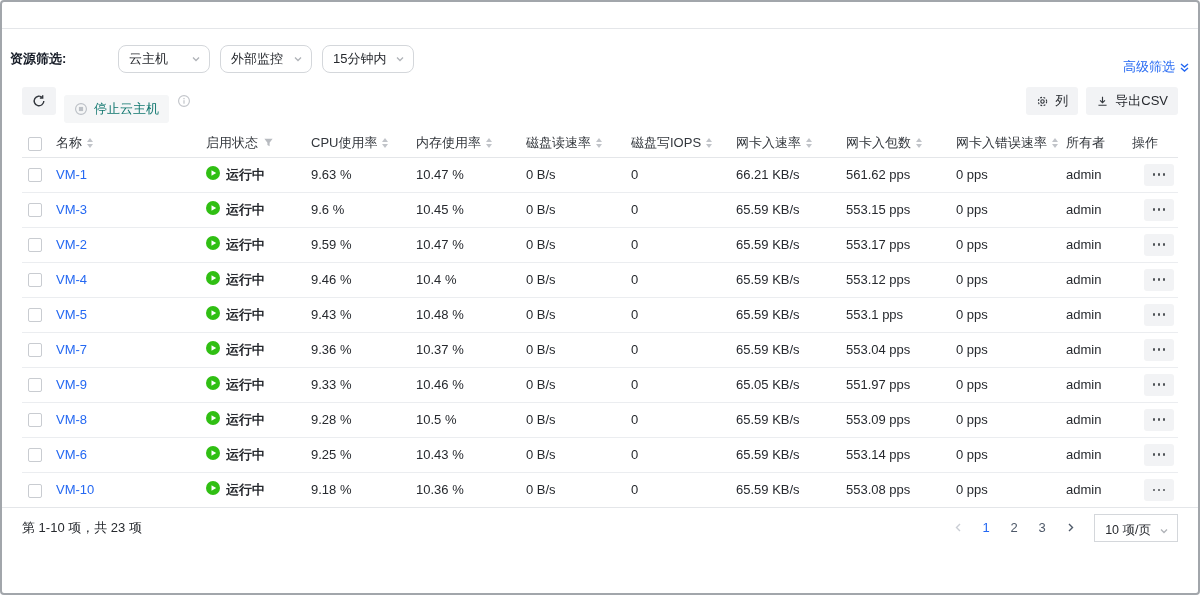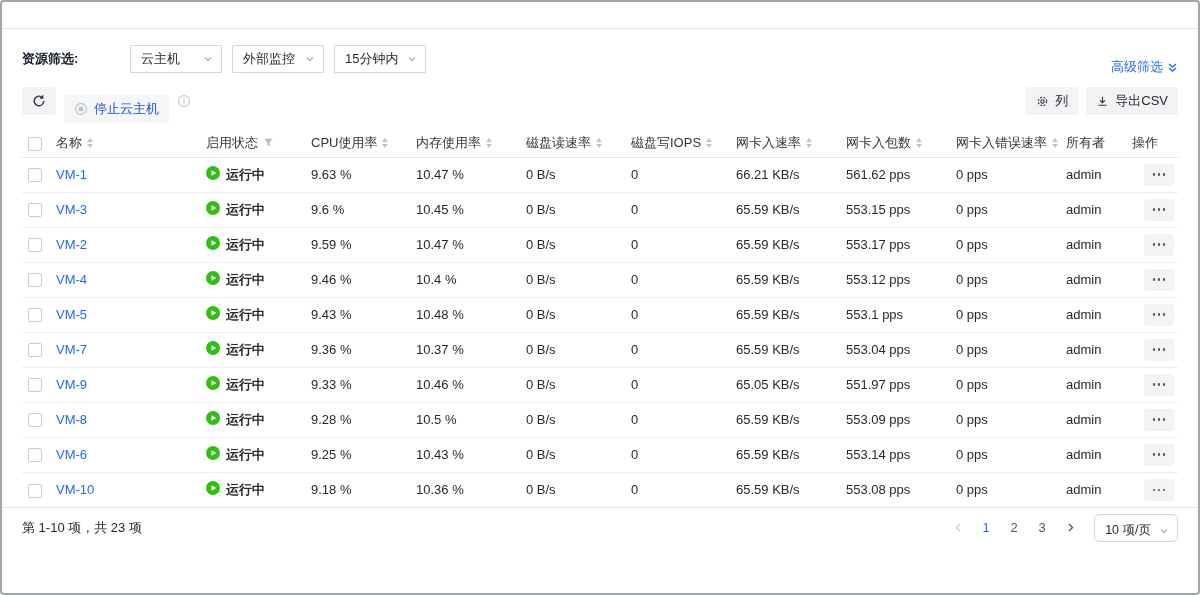--- a/index.html
+++ b/index.html
@@ -8,30 +8,30 @@
   .app{width:1200px;height:595px;border:2px solid #a2a6ab;border-radius:4px;background:#fff;overflow:hidden;color:#26292e;}
 
   
   .page-header{padding:14px 20px 12px;}
   .page-title{font-size:20px;font-weight:bold;color:#151b26;line-height:26px;}
   .page-desc{margin-top:5px;font-size:12px;color:#84868c;line-height:15px;}
   .learn-more{color:var(--accent);text-decoration:none;cursor:pointer;}
   .hr{border-top:1px solid #e4e6e9;}
 
   
-  .filter-row{display:flex;align-items:center;padding:0 20px;margin-top:16px;height:28px;}
+  .filter-row{display:flex;align-items:center;padding:0 8px;margin-top:16px;height:28px;}
   .filter-label{font-size:13px;font-weight:bold;color:#151b26;width:108px;}
-  .select{display:inline-flex;align-items:center;justify-content:space-between;width:92px;height:28px;border:1px solid #d4d7db;border-radius:1px;background:#fff;padding:0 8px 0 10px;font-size:13px;color:#26292e;cursor:pointer;margin-right:10px;}
+  .select{display:inline-flex;align-items:center;justify-content:space-between;width:92px;height:28px;border:1px solid #d4d7db;border-radius:8px;background:#fff;padding:0 8px 0 10px;font-size:13px;color:#26292e;cursor:pointer;margin-right:10px;}
   .adv-link{margin-left:auto;display:inline-flex;align-items:center;gap:4px;color:var(--accent);font-size:13px;cursor:pointer;text-decoration:none;margin-top:16px;}
 
   
   .toolbar{display:flex;align-items:center;padding:0 20px;margin-top:14px;height:28px;}
   .btn{display:inline-flex;align-items:center;gap:6px;height:28px;padding:0 10px;background:#f2f3f5;border:none;border-radius:3px;font-size:13px;color:#26292e;cursor:pointer;}
   .btn.icon-only{width:34px;justify-content:center;padding:0;}
-  .btn.disabled{color:#1d4ed8;background:#f5f6f7;cursor:not-allowed;margin-top:16px;}
+  .btn.disabled{color:#0f766e;background:#f5f6f7;cursor:not-allowed;margin-top:16px;}
   .btn+.btn{margin-left:8px;}
   .info-ic{margin-left:8px;display:inline-flex;}
   .toolbar-right{margin-left:auto;display:flex;}
 
   
   .tbl-wrap{margin-top:14px;padding:0 20px;}
   table{width:100%;border-collapse:collapse;table-layout:fixed;}
   th,td{text-align:left;font-weight:normal;font-size:13px;overflow:hidden;white-space:nowrap;}
   thead th{height:28px;color:#33373d;border-bottom:1px solid #e4e6e9;}
   tbody td{height:35px;color:#26292e;}
@@ -47,21 +47,21 @@
   .more-btn{width:30px;height:22px;border:none;border-radius:3px;background:#f2f3f5;display:inline-flex;align-items:center;justify-content:center;gap:2.5px;cursor:pointer;}
   .more-btn i{width:2.5px;height:2.5px;border-radius:50%;background:#4e5256;}
   td.col-op{text-align:right;padding-right:4px;}
 
   
   .footer{display:flex;align-items:center;justify-content:space-between;height:40px;border-top:1px solid #e4e6e9;padding:0 20px;font-size:13px;color:#26292e;}
   .pager{display:flex;align-items:center;}
   .page-btn{min-width:22px;height:24px;display:inline-flex;align-items:center;justify-content:center;margin:0 3px;color:#4e5969;cursor:pointer;border-radius:2px;}
   .page-btn.active{color:var(--accent);}
   .page-btn.disabled{color:#c9cdd4;cursor:default;}
-  .size-select{height:28px;border:1px solid #d4d7db;border-radius:5px;padding:6px 8px 0 10px;display:inline-flex;align-items:center;gap:8px;font-size:12.5px;color:#26292e;margin-left:10px;cursor:pointer;background:#fff;}
+  .size-select{height:28px;border:1px solid #d4d7db;border-radius:0;padding:6px 8px 0 10px;display:inline-flex;align-items:center;gap:8px;font-size:12.5px;color:#26292e;margin-left:10px;cursor:pointer;background:#fff;}
 </style>
 </head>
 <body>
 
 <div class="app">
 
   <div class="page-header">
   </div>
   <div class="hr"></div>
 

